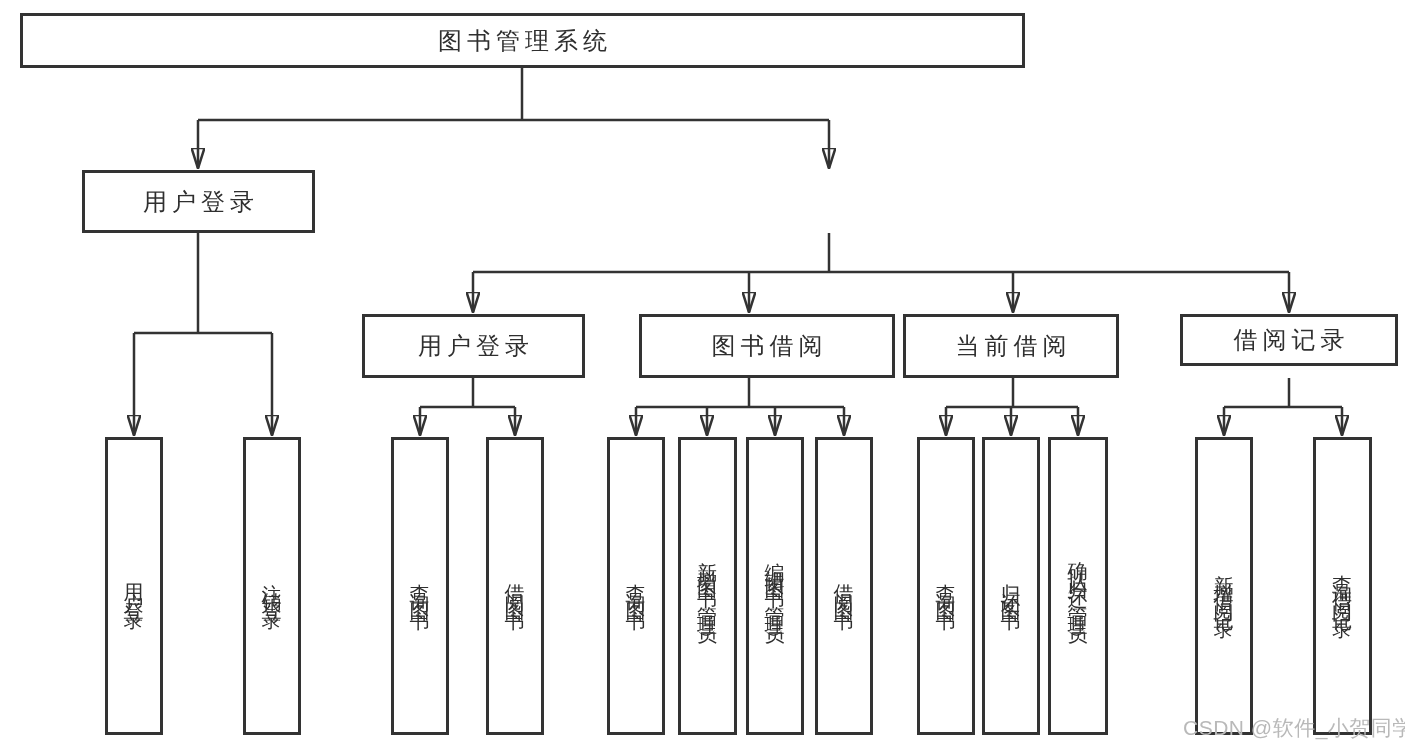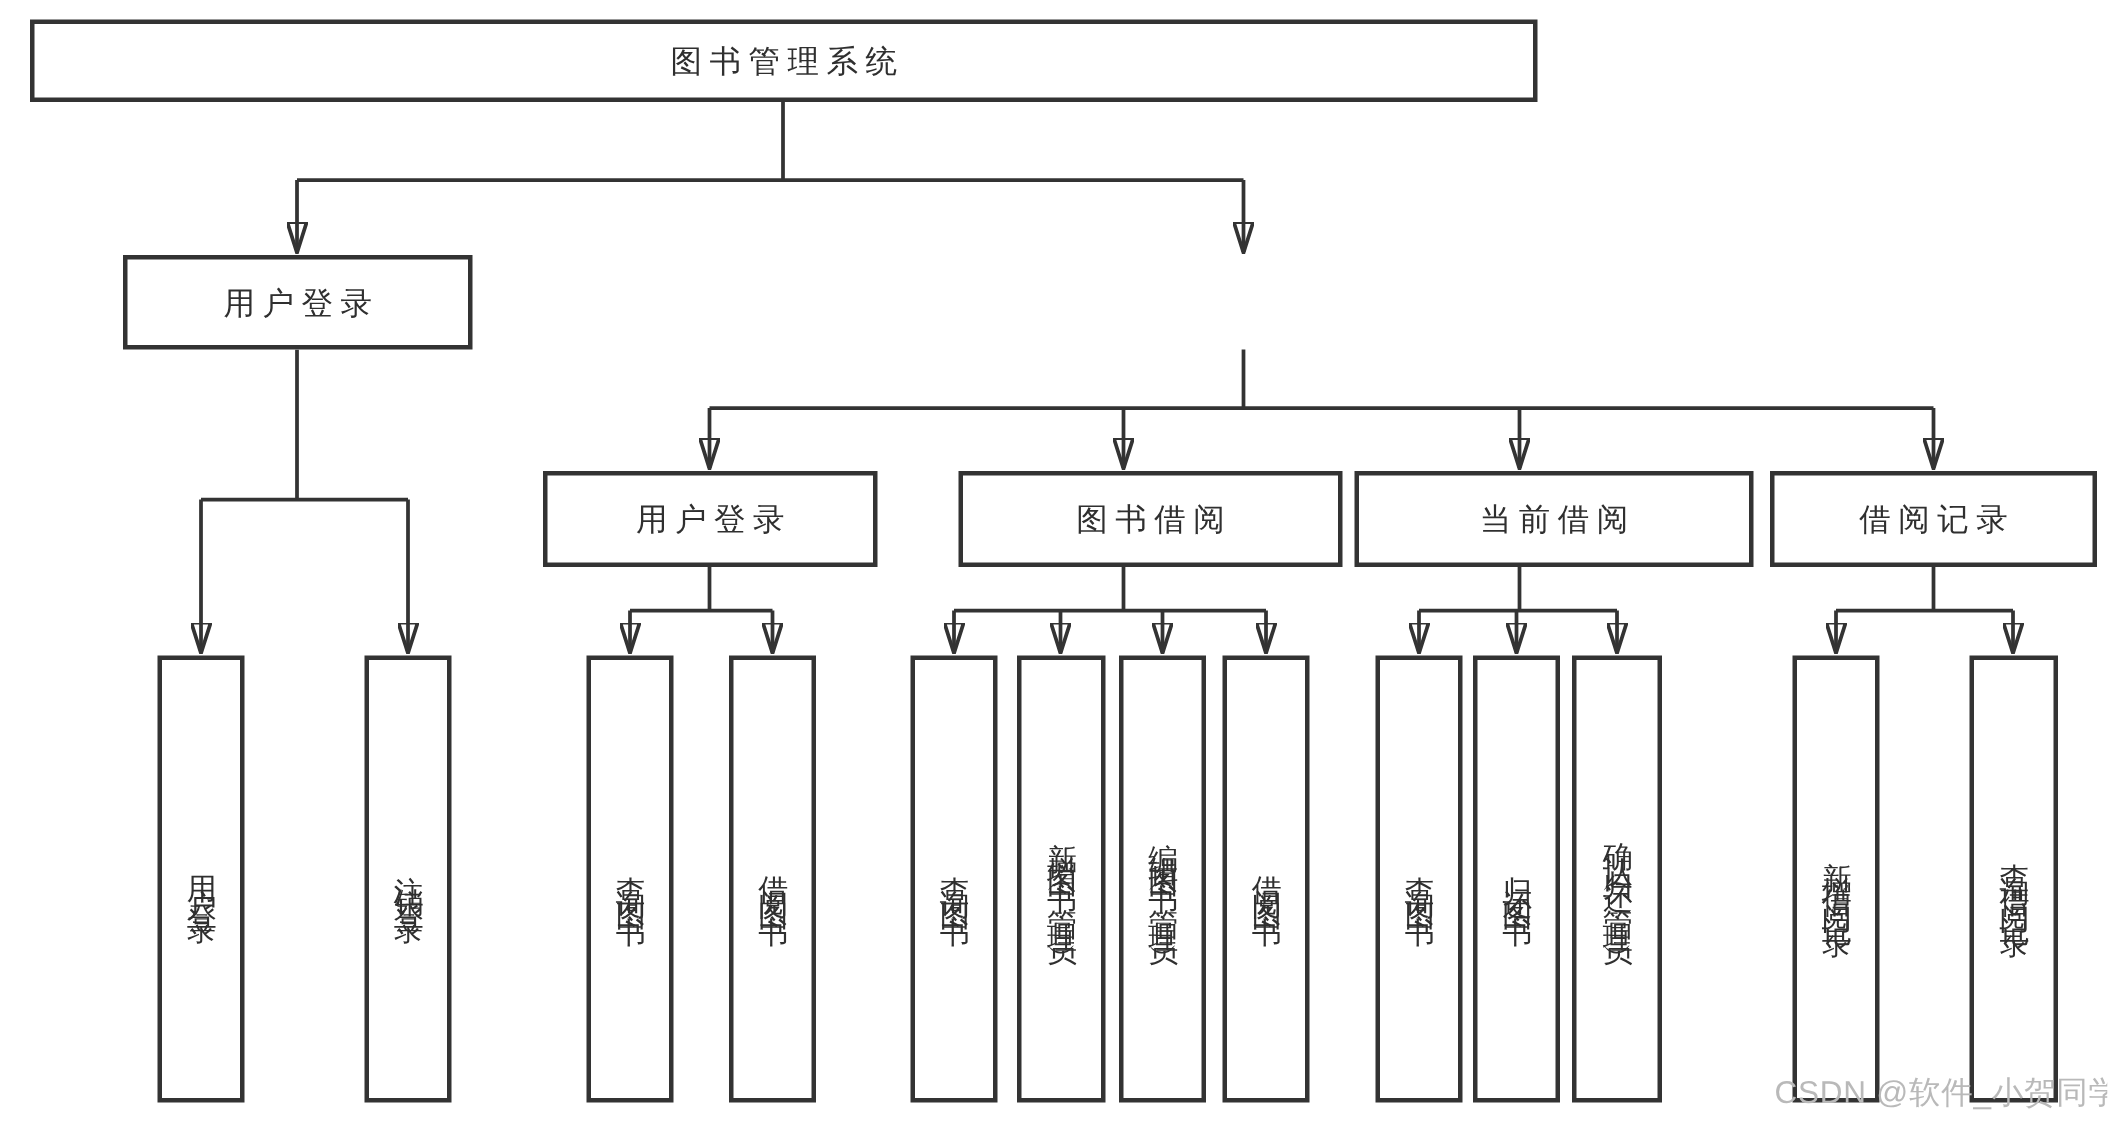--- a/index.html
+++ b/index.html
@@ -23,21 +23,21 @@
     position: absolute;
     box-sizing: border-box;
     border: 3px solid var(--line, #333);
     background: #fff;
     display: flex;
     align-items: center;
     justify-content: center;
     color: var(--text, #2f2f2f);
   }
   .hlabel {
-    font-size: 21px;
+    font-size: 24px;
     letter-spacing: 5px;
     text-indent: 5px;
     white-space: nowrap;
   }
   .leaf span {
     writing-mode: vertical-rl;
     font-size: 20px;
     letter-spacing: 9px;
     line-height: 1;
     white-space: nowrap;
@@ -113,24 +113,24 @@
   <div class="box" style="left:82px; top:170px; width:233px; height:63px;">
     <span class="hlabel">用户登录</span>
   </div>
 
   <div class="box" style="left:362px; top:314px; width:223px; height:64px;">
     <span class="hlabel">用户登录</span>
   </div>
   <div class="box" style="left:639px; top:314px; width:256px; height:64px;">
     <span class="hlabel">图书借阅</span>
   </div>
-  <div class="box" style="left:903px; top:314px; width:266px; height:64px;">
+  <div class="box" style="left:903px; top:314px; width:216px; height:64px;">
     <span class="hlabel">当前借阅</span>
   </div>
-  <div class="box" style="left:1180px; top:314px; width:218px; height:64px;">
+  <div class="box" style="left:1180px; top:314px; width:218px; height:52px;">
     <span class="hlabel">借阅记录</span>
   </div>
 
   <div class="box leaf" style="left:105px; top:437px; width:58px; height:298px;">
     <span>用户登录</span>
   </div>
   <div class="box leaf" style="left:243px; top:437px; width:58px; height:298px;">
     <span>注销登录</span>
   </div>
 

